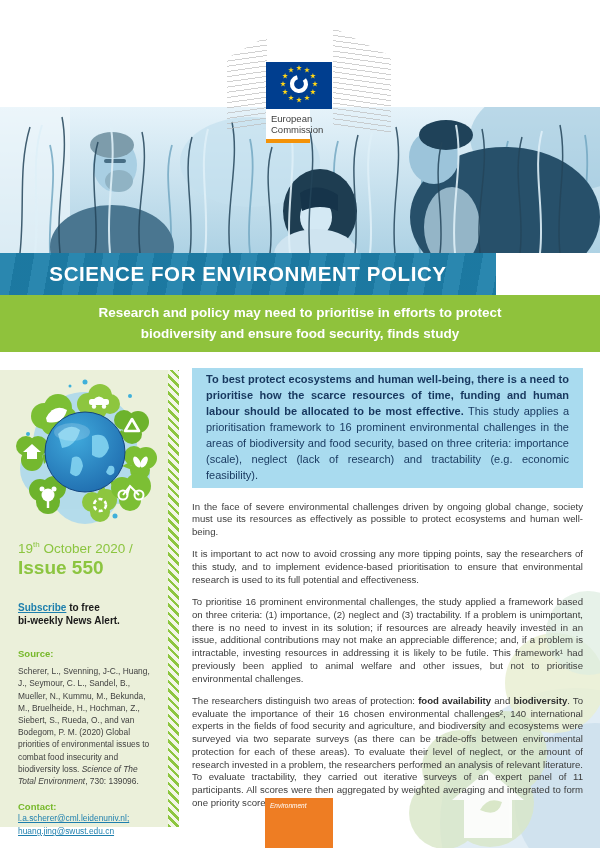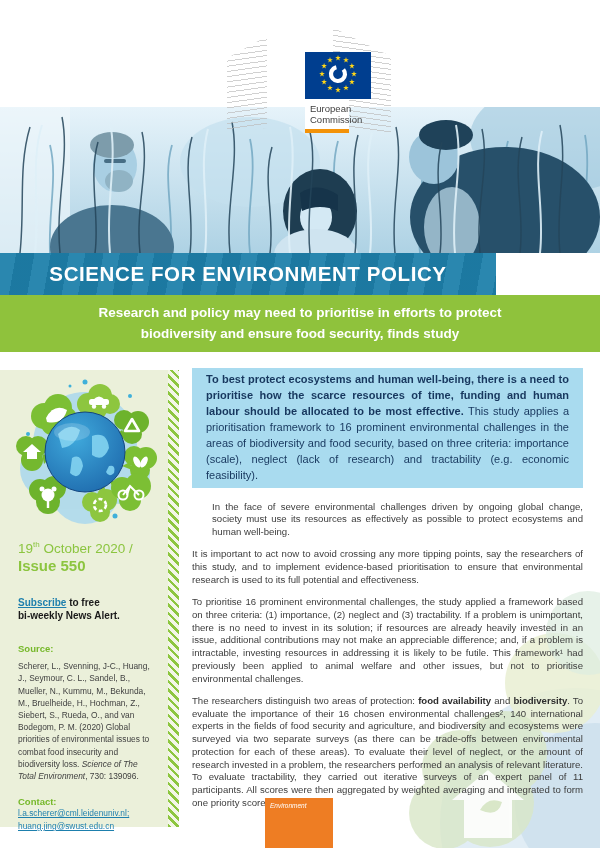--- a/index.html
+++ b/index.html
@@ -9,21 +9,21 @@
 
   
   .header{position:absolute;top:0;left:0;width:600px;height:107px;background:#fff;z-index:3;}
   .hatch{position:absolute;opacity:.7;z-index:4;}
   .hatch-left{left:227px;top:38px;width:40px;height:92px;
       background:repeating-linear-gradient(177deg,#bdbdbd 0 1px,transparent 1px 5.2px);
       clip-path:polygon(0 20%,100% 0%,100% 100%,0 100%);transform:skewY(-5deg);}
   .hatch-right{left:333px;top:30px;width:58px;height:100px;
       background:repeating-linear-gradient(183deg,#bdbdbd 0 1px,transparent 1px 5.2px);
       clip-path:polygon(0 0,100% 24%,100% 100%,0 100%);transform:skewY(5deg);}
-  .logo{position:absolute;left:266px;top:52px;width:44px;z-index:6;margin-left:39px;}
+  .logo{position:absolute;left:266px;top:62px;width:44px;z-index:6;}
   .logo svg{display:block;}
   .logo-label{background:#fff;color:#404040;font-size:9.5px;line-height:1.2;padding:4px 2px 3px 5px;}
   .logo-bar{height:4px;background:#f39208;}
 
   
   .photo{position:absolute;top:107px;left:0;width:600px;height:146px;z-index:1;}
 
   
   .title-band{position:absolute;top:253px;left:0;width:496px;height:42px;z-index:2;
       background:#1f81ab;
@@ -35,34 +35,34 @@
   .headline-band div{width:480px;color:#fff;font-weight:bold;font-size:13.5px;line-height:1.5;text-align:center;}
 
   
   .sidebar{position:absolute;left:0;top:370px;width:168px;height:457px;background:#ebf0da;
       box-sizing:border-box;padding:0 12px 16px 18px;z-index:2;}
   .stripes{position:absolute;left:168px;top:370px;width:11px;height:457px;z-index:2;
       background:repeating-linear-gradient(45deg,#8dc63f 0 2.5px,#f3f6e7 2.5px 6px);}
   .globe-art{position:relative;left:-8px;width:150px;height:152px;margin-top:4px;}
   .date{margin-top:10px;color:#8cc540;font-size:13.5px;line-height:1.2;}
   .date sup{font-size:8px;}
-  .issue{color:#8cc540;font-size:15px;font-weight:bold;}
+  .issue{color:#8cc540;font-size:19px;font-weight:bold;}
   .subscribe{margin-top:22px;font-size:10px;font-weight:bold;color:#1a1a1a;line-height:1.38;}
   .subscribe a{color:#1d7fad;text-decoration:underline;cursor:pointer;}
   .side-label{margin-top:20px;color:#76b82a;font-weight:bold;font-size:9.5px;}
   .citation{margin-top:6px;font-size:8.4px;line-height:1.45;color:#3f3f3f;width:138px;}
   .contact{margin-top:14px;}
   .contact a{display:block;font-size:8.4px;line-height:1.55;color:#1d7fad;text-decoration:underline;cursor:pointer;}
 
   
   .main{position:absolute;left:192px;top:368px;width:391px;z-index:2;}
   .intro-box{background:#a9dbef;color:#17375e;font-size:11px;line-height:1.45;
       padding:4px 14px;text-align:justify;}
   .main p{font-size:9.6px;line-height:1.33;color:#3c3c3c;text-align:justify;margin:9.5px 0 0 0;}
-  .main p:first-of-type{margin-top:13px;margin-left:20px;}
+  .main p:first-of-type{margin-top:13px;}
   .main p b{color:#2c2c2c;}
 
   
   .watermark{position:absolute;right:0;bottom:0;width:260px;height:260px;z-index:1;}
   .env-tag{position:absolute;left:265px;top:798px;width:68px;height:50px;background:#ee7d23;z-index:5;
       color:#fff;font-style:italic;font-size:6.5px;box-sizing:border-box;padding:4px 0 0 5px;}
 </style>
 </head>
 <body>
 

